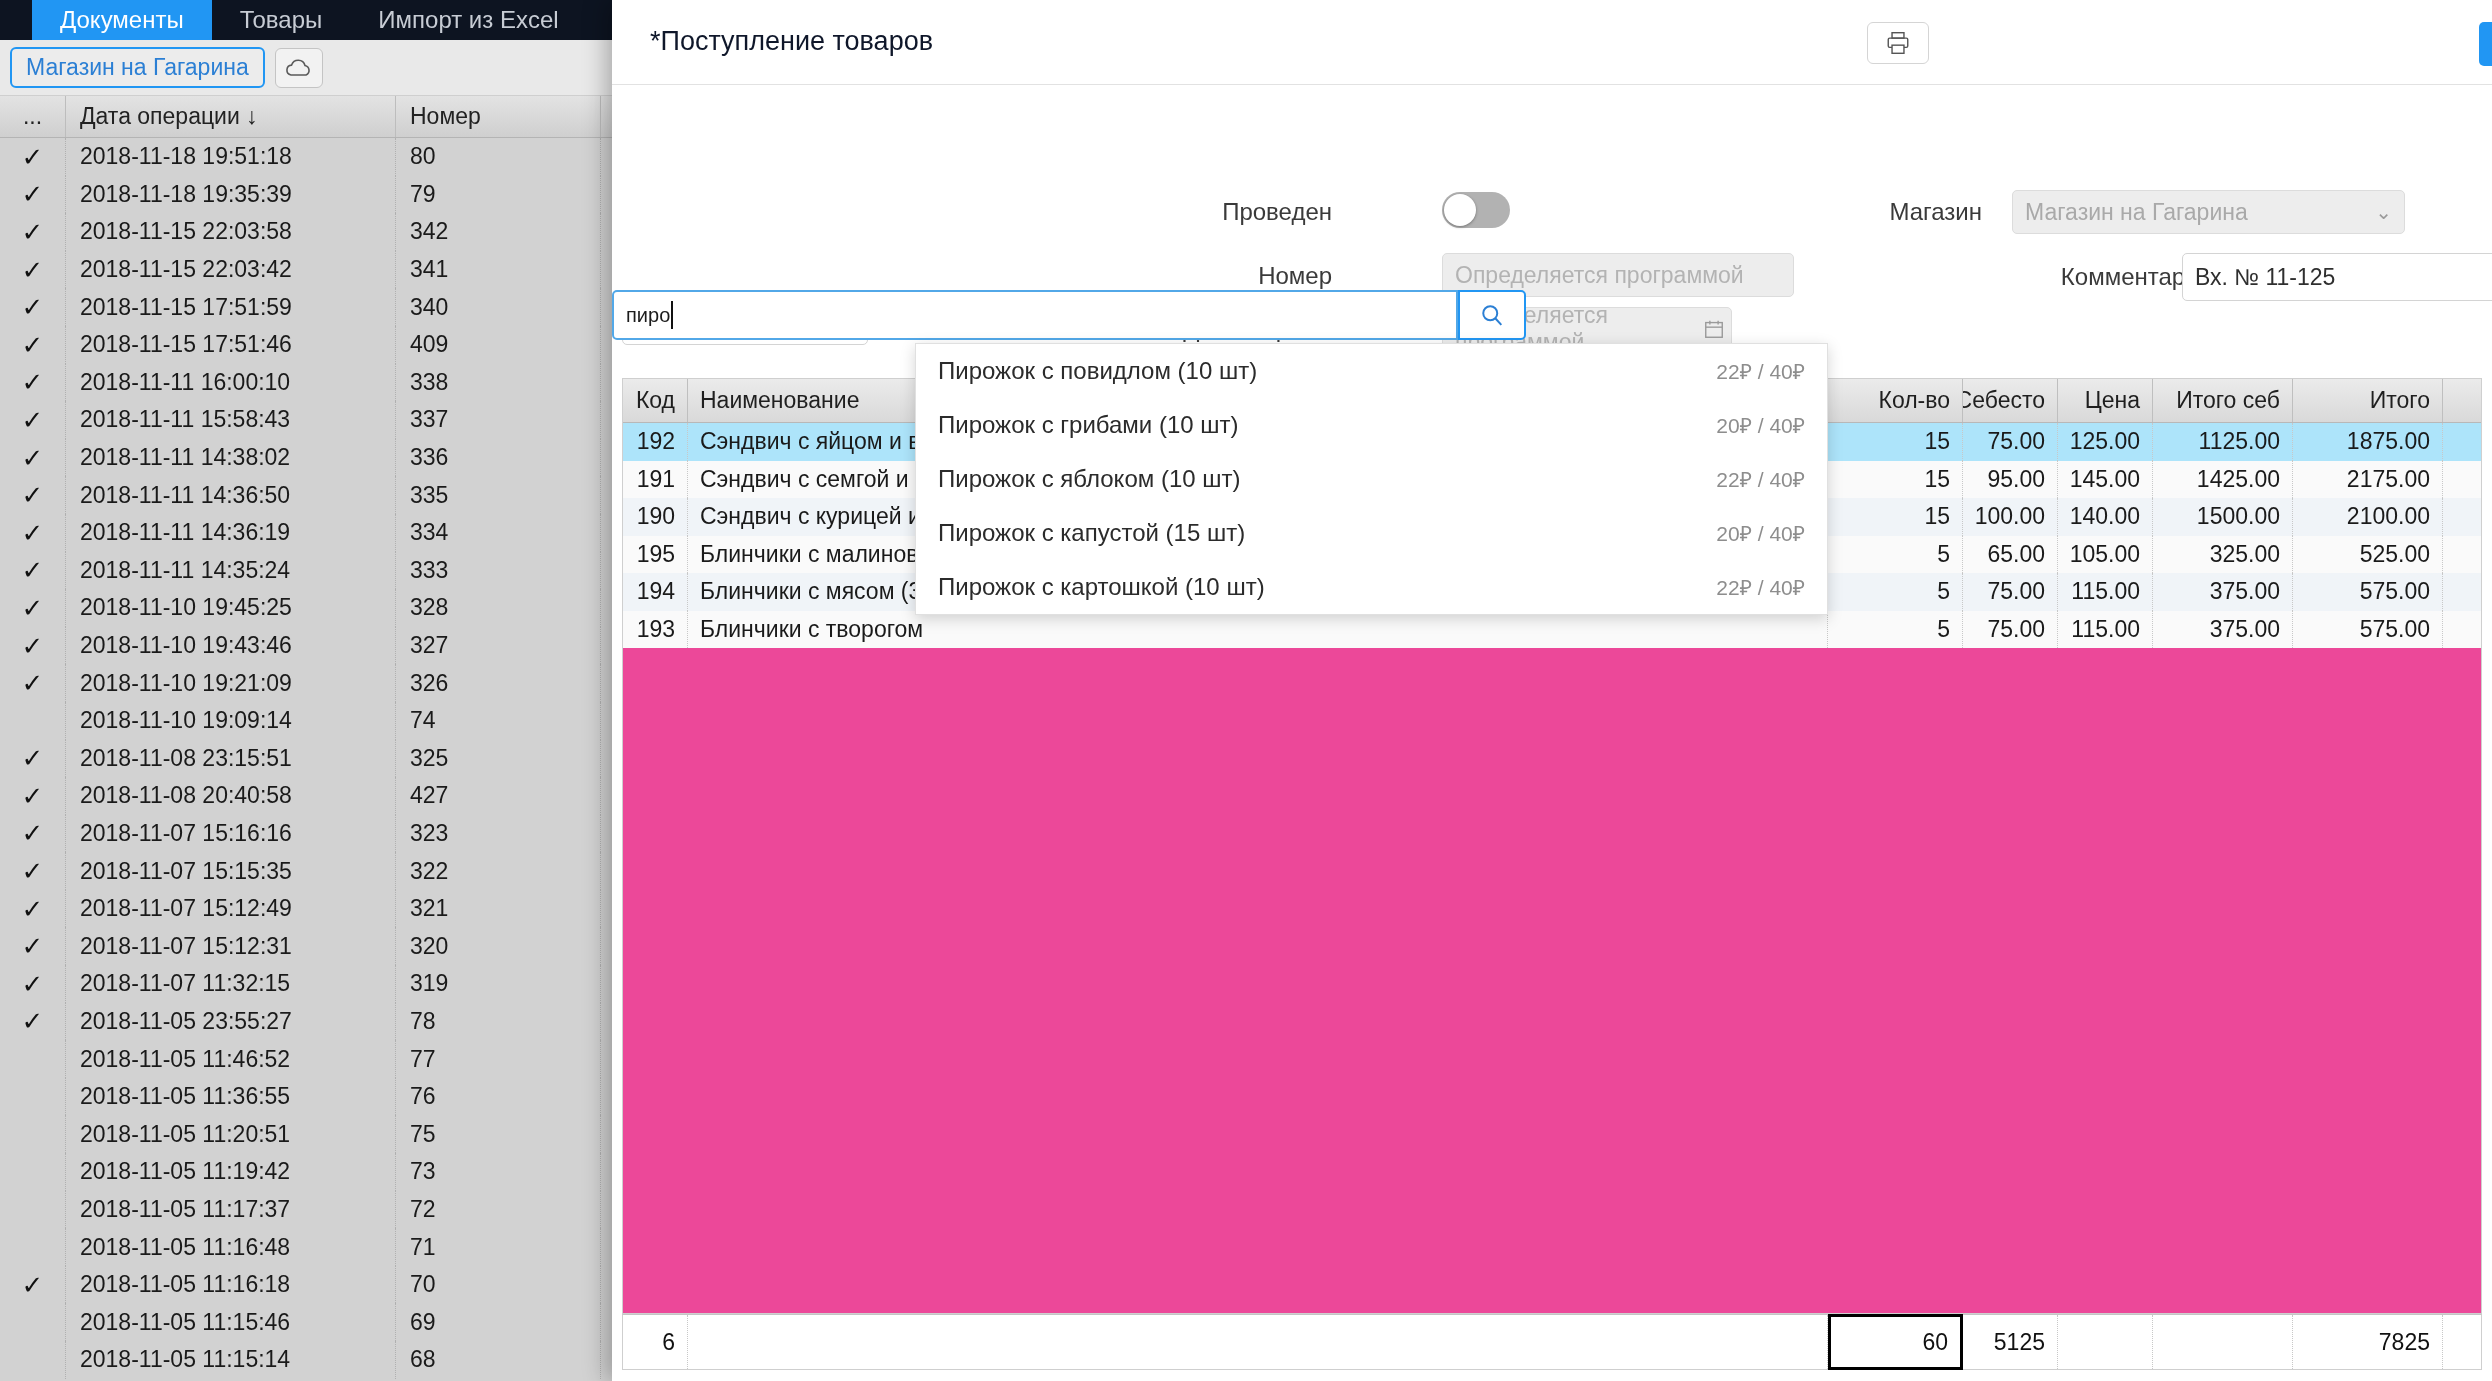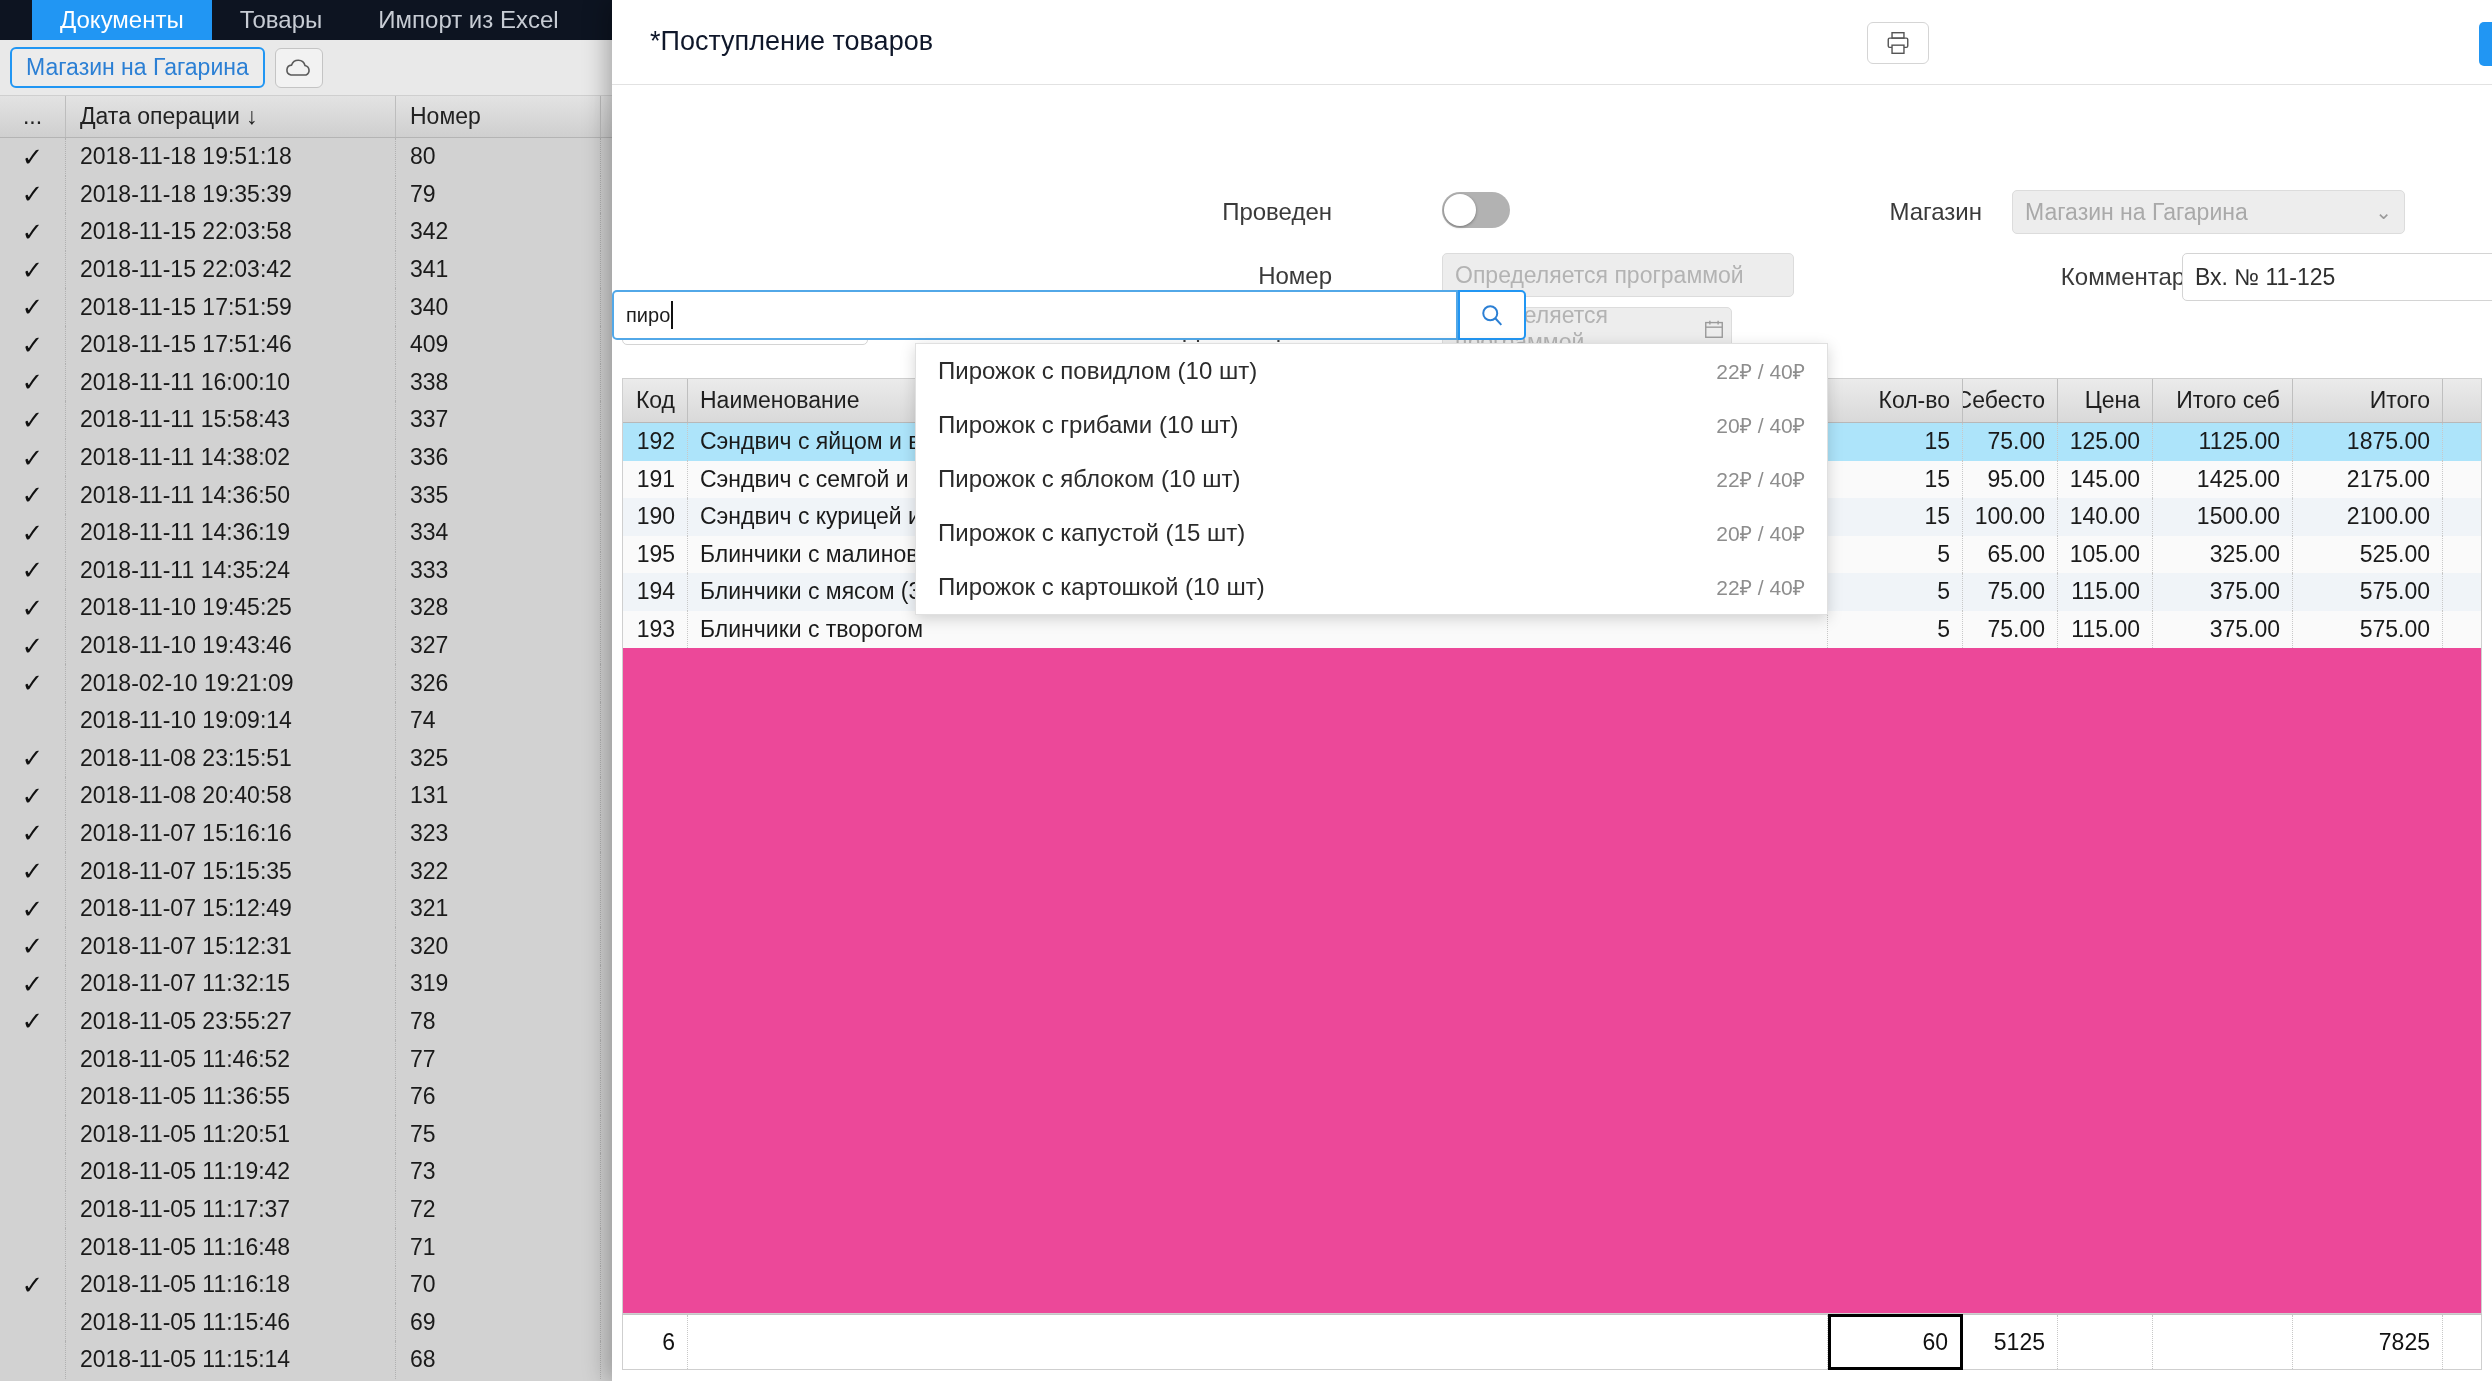--- a/index.html
+++ b/index.html
@@ -394,21 +394,21 @@
             <span class="chk">✓</span>
           </div>
           <div class="c col-date">2018-11-10 19:43:46</div>
           <div class="c col-num">327</div>
           <div class="c col-type">Во</div>
         </div>
         <div class="bgrow">
           <div class="c col-check">
             <span class="chk">✓</span>
           </div>
-          <div class="c col-date">2018-02-10 19:21:09</div>
+          <div class="c col-date">2018-11-10 19:21:09</div>
           <div class="c col-num">326</div>
           <div class="c col-type">Во</div>
         </div>
         <div class="bgrow">
           <div class="c col-check"></div>
           <div class="c col-date">2018-11-10 19:09:14</div>
           <div class="c col-num">74</div>
           <div class="c col-type">*П</div>
         </div>
         <div class="bgrow">
@@ -417,21 +417,21 @@
           </div>
           <div class="c col-date">2018-11-08 23:15:51</div>
           <div class="c col-num">325</div>
           <div class="c col-type">Пе</div>
         </div>
         <div class="bgrow">
           <div class="c col-check">
             <span class="chk">✓</span>
           </div>
           <div class="c col-date">2018-11-08 20:40:58</div>
-          <div class="c col-num">131</div>
+          <div class="c col-num">427</div>
           <div class="c col-type">Пр</div>
         </div>
         <div class="bgrow">
           <div class="c col-check">
             <span class="chk">✓</span>
           </div>
           <div class="c col-date">2018-11-07 15:16:16</div>
           <div class="c col-num">323</div>
           <div class="c col-type">Пе</div>
         </div>

